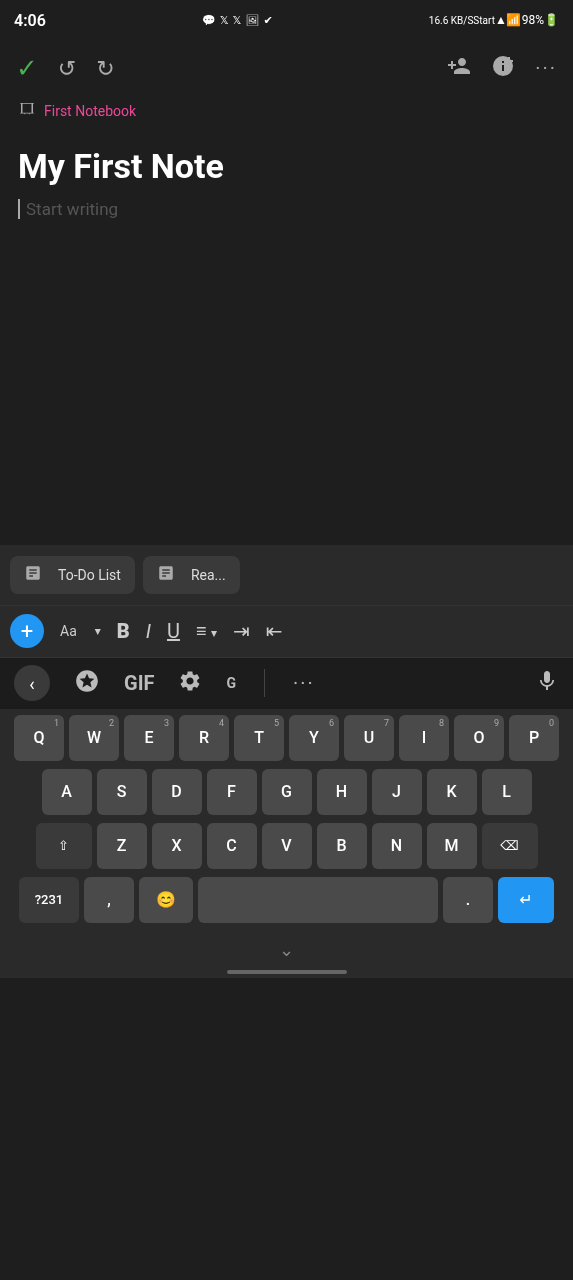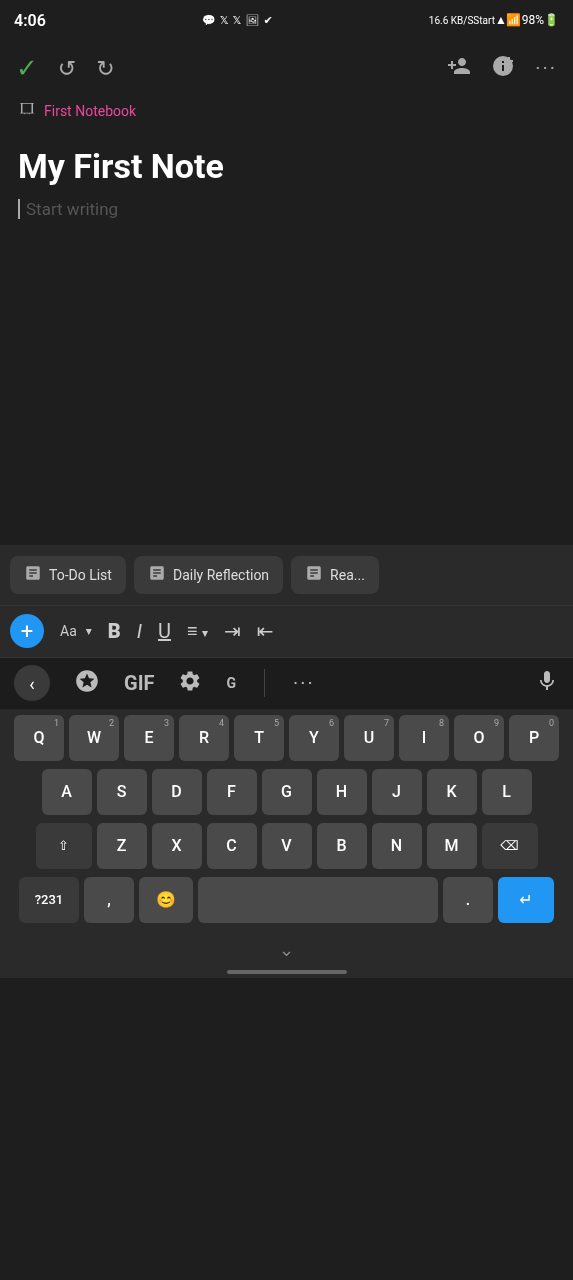--- a/index.html
+++ b/index.html
@@ -118,21 +118,21 @@
       align-items: center;
       padding: 8px 10px;
       background: #2a2a2a;
       gap: 8px;
       overflow: hidden;
       height: 60px;
     }
     .template-chip {
       display: flex;
       align-items: center;
-      gap: 7px;
+      gap: 16px;
       background: #3a3a3a;
       border-radius: 8px;
       padding: 8px 14px;
       white-space: nowrap;
       font-size: 14px;
       color: #ddd;
       cursor: pointer;
       flex-shrink: 0;
     }
     .template-chip-icon {
@@ -169,21 +169,21 @@
       cursor: pointer;
     }
     .format-icon.bold-icon {
       font-weight: 900;
       font-size: 20px;
     }
     .format-icon.font-size {
       font-size: 14px;
       display: flex;
       align-items: center;
-      gap: 9px;
+      gap: 18px;
     }
 
     
     .emoji-bar {
       display: flex;
       align-items: center;
       padding: 8px 14px;
       background: #1c1c1c;
       gap: 24px;
       height: 52px;
@@ -375,28 +375,20 @@
         </svg>
     </span>
     <span>To-Do List</span>
   </div>
   <div class="template-chip">
     <span class="template-chip-icon">
       <svg width="18" height="18" viewBox="0 0 24 24" fill="#aaa">
           <path d="M19 3H5c-1.1 0-2 .9-2 2v14c0 1.1.9 2 2 2h14c1.1 0 2-.9 2-2V5c0-1.1-.9-2-2-2zm-7 14H7v-2h5v2zm5-4H7v-2h10v2zm0-4H7V7h10v2z"></path>
         </svg>
     </span>
-    <span>Daily Reflection</span>
-  </div>
-  <div class="template-chip">
-    <span class="template-chip-icon">
-      <svg width="18" height="18" viewBox="0 0 24 24" fill="#aaa">
-          <path d="M19 3H5c-1.1 0-2 .9-2 2v14c0 1.1.9 2 2 2h14c1.1 0 2-.9 2-2V5c0-1.1-.9-2-2-2zm-7 14H7v-2h5v2zm5-4H7v-2h10v2zm0-4H7V7h10v2z"></path>
-        </svg>
-    </span>
     <span>Rea...</span>
   </div>
 </div>
 
 <div class="format-bar">
   <div class="format-add-btn">
     <span>+</span>
   </div>
   <span class="format-icon font-size">
     <span>Aa</span>

